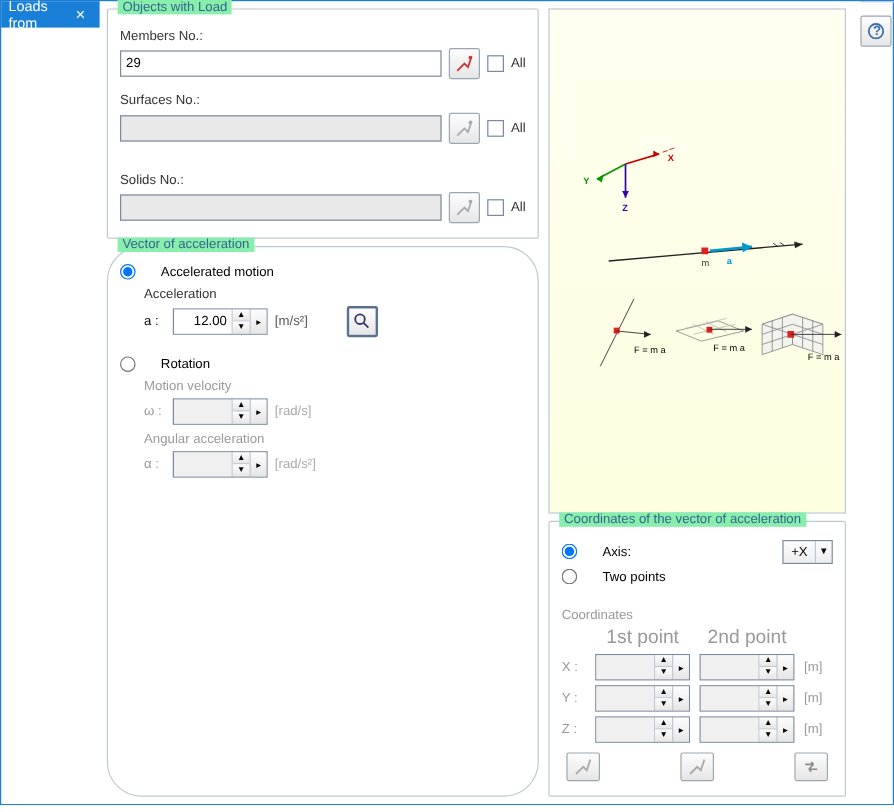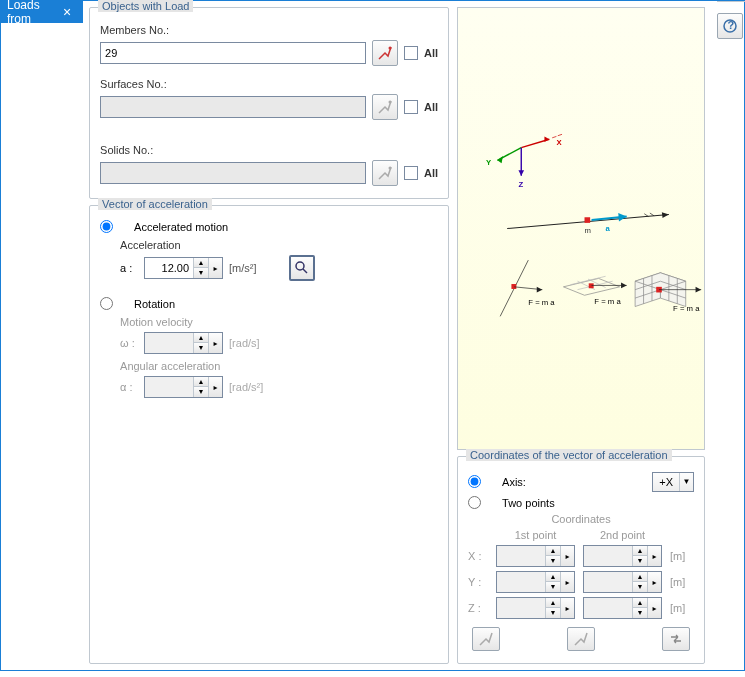--- a/index.html
+++ b/index.html
@@ -5,56 +5,56 @@
   * { box-sizing: border-box; font-family: "Segoe UI", Tahoma, sans-serif; font-size: 11px; }
   body { margin: 0; background: #fff; }
   .window { width: 745px; height: 671px; border: 1px solid #1a7fd6; display: flex; }
   .titlebar { background: #1a7fd6; color: #fff; height: 22px; display: flex; align-items: center; padding: 0 6px; }
   .titlebar .title { flex: 1; font-size: 12px; }
   .titlebar .close { width: 20px; text-align: center; cursor: default; font-size: 14px; }
   .content { flex: 1; display: flex; padding: 6px; gap: 8px; }
   .leftcol { width: 360px; display: flex; flex-direction: column; gap: 6px; }
   .rightcol { flex: 1; display: flex; flex-direction: column; gap: 6px; }
   .group { border: 1px solid #c0c8d0; border-radius: 2px; padding: 10px 10px 12px 10px; position: relative; }
-  .group-title { position: absolute; top: -8px; left: 8px; background: #e5e5e5; padding: 0 4px; color: #3a628e; font-size: 11px; }
+  .group-title { position: absolute; top: -8px; left: 8px; background: #86efac; padding: 0 4px; color: #3a628e; font-size: 11px; }
   .row { display: flex; align-items: center; gap: 6px; margin-top: 4px; }
   .label { color: #333; margin-top: 6px; margin-bottom: 2px; display: block; }
   input[type=text].wide { flex: 1; height: 22px; border: 1px solid #7a8aa0; padding: 2px 4px; background:#fff;}
   input[type=text].wide:disabled { background: #e9e9e9; color:#888; }
   .iconbtn { width: 26px; height: 26px; border: 1px solid #9aa6b2; background: linear-gradient(#fdfdfd,#e6e6e6); display:flex; align-items:center; justify-content:center; cursor:default; border-radius:2px;}
   .iconbtn svg { width:16px; height:16px; }
   .chk { width:14px; height:14px; border:1px solid #7a8aa0; background:#fff; display:inline-block;}
-  .chklabel { color:#333;font-weight:bold; }
+  .chklabel { color:#333; }
   .radio { display:flex; align-items:center; gap:21px; margin:4px 0; }
   .radio input { margin:0; }
   .indent { margin-left: 20px; }
   .disabled-text { color:#9a9a9a; }
   .spinner { display:inline-flex; border:1px solid #7a8aa0; height:22px; background:#fff;}
   .spinner input { width:48px; border:none; text-align:right; padding:0 4px; font-size:11px; height:20px; outline:none;}
   .spinner .spins { display:flex; flex-direction:column; border-left:1px solid #c0c8d0;}
   .spinner .spins div { width:14px; height:10px; font-size:7px; text-align:center; line-height:10px; background:linear-gradient(#fdfdfd,#e6e6e6); border-bottom:1px solid #c0c8d0; cursor:default;}
   .spinner .spins div:last-child{border-bottom:none;}
   .spinner .pick { width:14px; border-left:1px solid #c0c8d0; display:flex; align-items:center; justify-content:center; font-size:8px; background:linear-gradient(#fdfdfd,#e6e6e6);}
   .spinner.disabled { background:#f0f0f0; }
   .spinner.disabled input { background:#f0f0f0; color:#aaa;}
   .unit { color:#555; }
   .unit.disabled { color:#aaa;}
   .preview { flex:1; border:1px solid #c0c8d0; background: linear-gradient(180deg,#fffff1,#fefee0); position:relative; min-height:350px;}
   .dropdown { display:inline-flex; border:1px solid #7a8aa0; height:20px; background:linear-gradient(#fdfdfd,#eee); align-items:center;}
   .dropdown span { padding:0 6px; }
   .dropdown .dd { width:14px; text-align:center; border-left:1px solid #c0c8d0; font-size:8px; line-height:18px;}
   .coord-grid { display:grid; grid-template-columns: 20px 1fr 1fr 24px; gap:4px 8px; align-items:center; margin-top:4px;}
-  .coord-header { text-align:center; color:#9a9a9a; font-size:11px;}
+  .coord-header { text-align:center; color:#9a9a9a; font-size:16px;}
   .coord-lbl { color:#9a9a9a; text-align:left;}
   .coord-unit{ color:#9a9a9a; }
   .footer { height:42px; border-top:1px solid #c0c8d0; margin:0 6px 6px 6px; display:flex; align-items:center; padding:6px 0 0 0; gap:6px;}
   .footer .spacer{flex:1;}
   .btn { min-width:76px; height:24px; border:1px solid #6a7a8c; background:linear-gradient(#fff,#e4e9ee); border-radius:2px; cursor:default;padding-left:31px;}
   .btn.primary { border:1px solid #2a6fc2; box-shadow:0 0 0 1px #8fc1f2 inset;}
-  .leftcol .group.vector { flex:1; }
+  .leftcol .group.vector { flex:1;border-radius:29px; }
   .pickbtn-row { display:flex; justify-content:space-between; margin-top:8px; gap:12px; padding:0 4px;}
   .pickbtn-row .iconbtn{ width:28px; height:24px;}
 </style>
 </head>
 <body>
 
 <div class="window">
   <div class="titlebar">
     <span class="title">Generate Loads from Motion</span>
     <span class="close">×</span>
@@ -254,21 +254,21 @@
           <div class="dropdown">
             <span>+X</span>
             <div class="dd">▼</div>
           </div>
         </div>
         <label class="radio">
           <input type="radio" name="deftype" style="">
           <span>Two points</span>
         </label>
 
-        <div style="text-align:center; margin-top:4px;" class="disabled-text">Coordinates</div>
+        <div style="text-align:left; margin-top:20px;" class="disabled-text">Coordinates</div>
         <div class="coord-grid">
           <span></span>
           <span class="coord-header">1st point</span>
           <span class="coord-header">2nd point</span>
           <span></span>
 
           <span class="coord-lbl">X :</span>
           <div class="spinner disabled">
               <input disabled="" value="" style="">
               <div class="spins">

